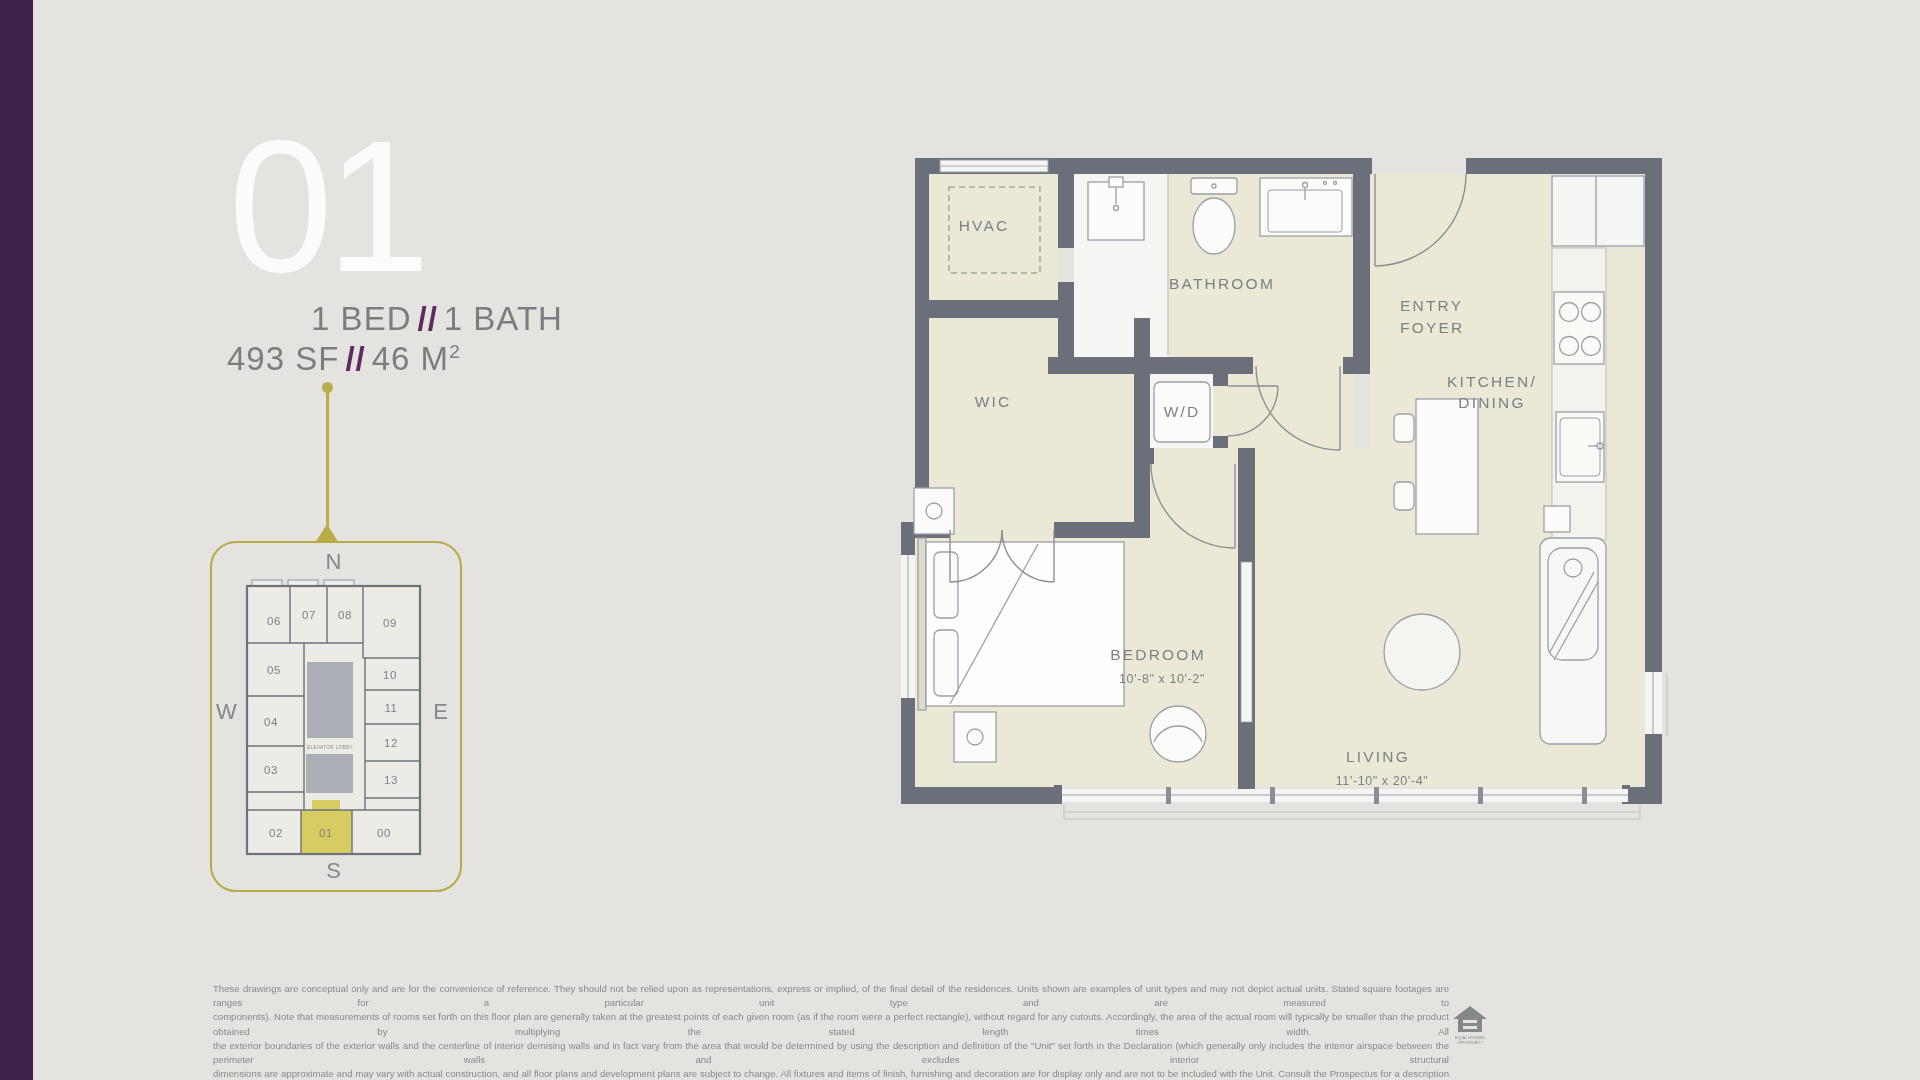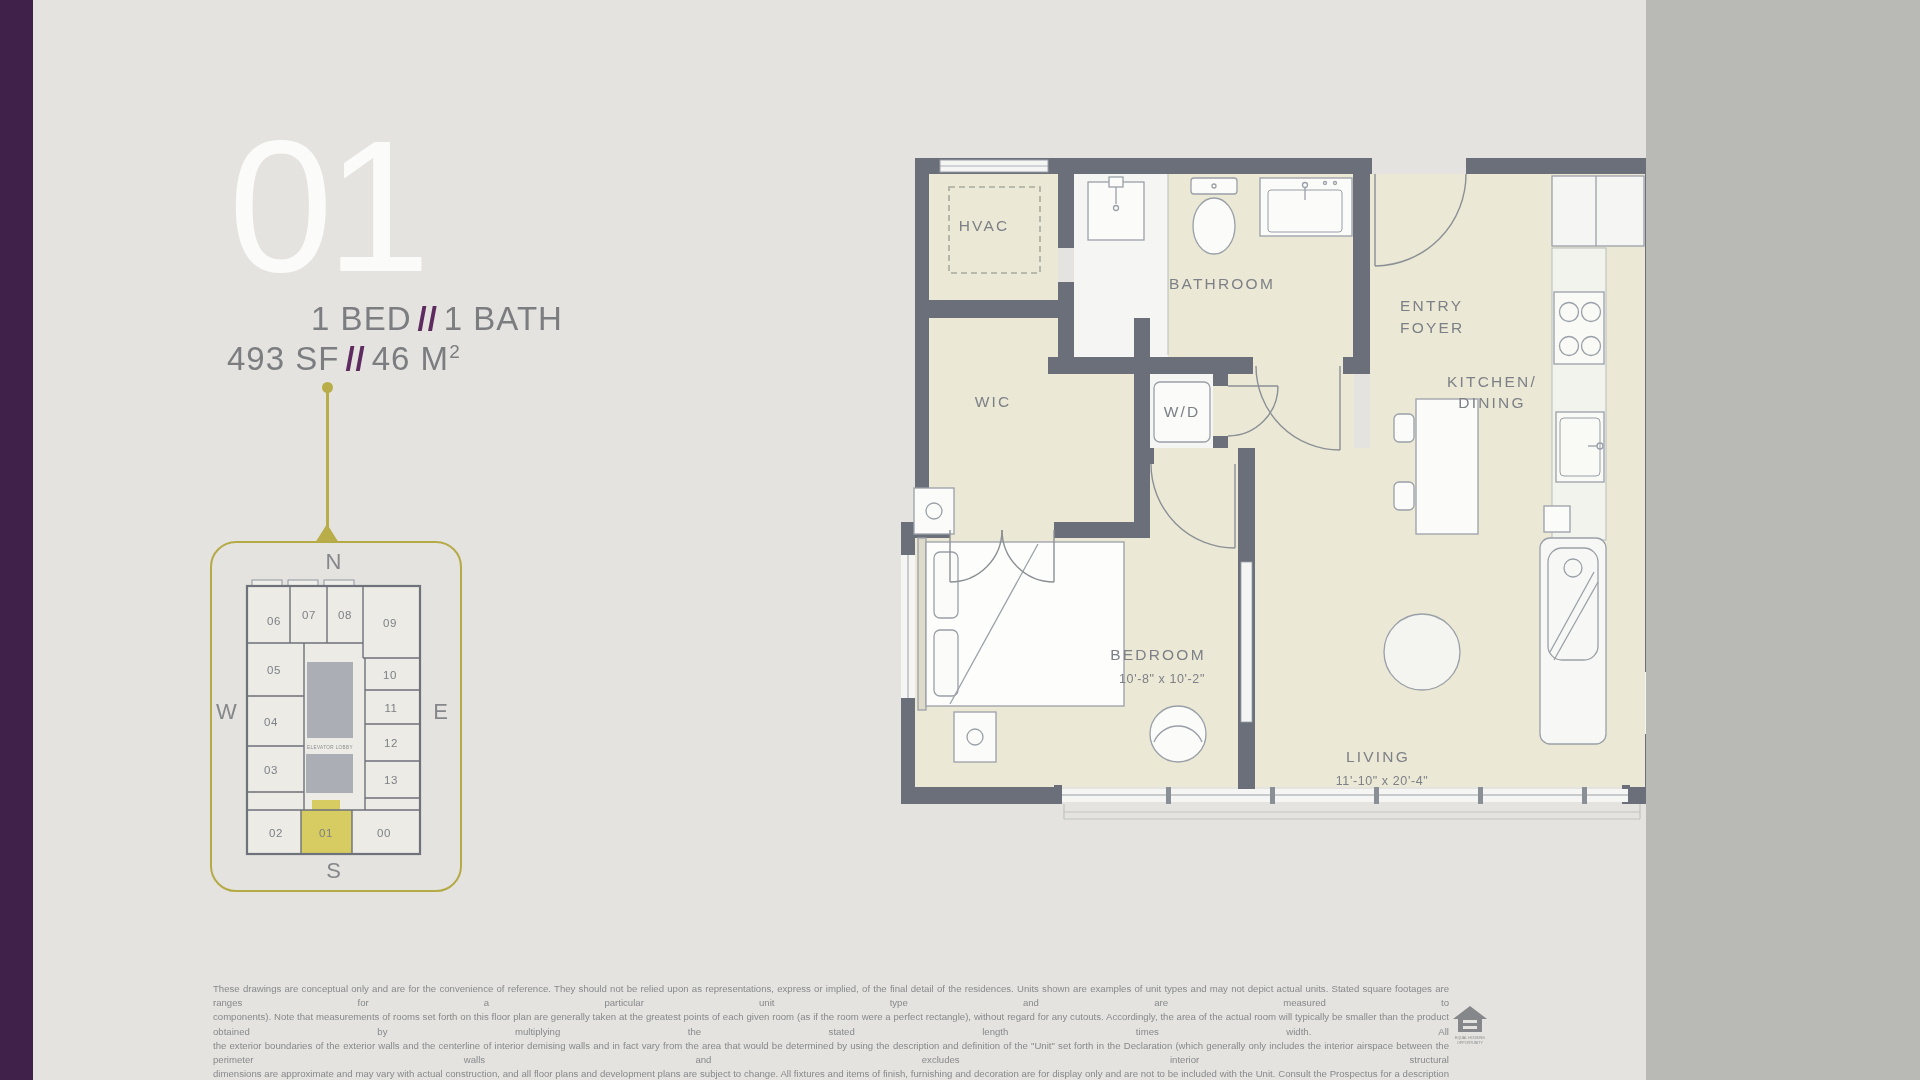--- a/index.html
+++ b/index.html
@@ -1,16 +1,16 @@
 <!DOCTYPE html>
 <html><head>
 <meta charset="utf-8">
 <style>
   html,body{margin:0;padding:0;background:#b9b9b5;}
-  #stage{position:relative;width:1646px;height:1080px;background:#e4e3df;overflow:hidden;
+  #stage{position:relative;width:1920px;height:1080px;background:#e4e3df;overflow:hidden;
          font-family:"Liberation Sans", sans-serif;}
   .abs{position:absolute;}
 
   
   #brandbar{left:0;top:0;width:33px;height:1080px;background:#3f2149;}
 
   
   #unit-number{left:196px;top:112px;width:260px;text-align:center;color:#fbfbf9;
     font-size:188px;font-weight:400;letter-spacing:-7px;line-height:1;}
   .stats{left:227px;width:420px;color:#7b7d81;font-size:33px;letter-spacing:1px;font-weight:400;}

